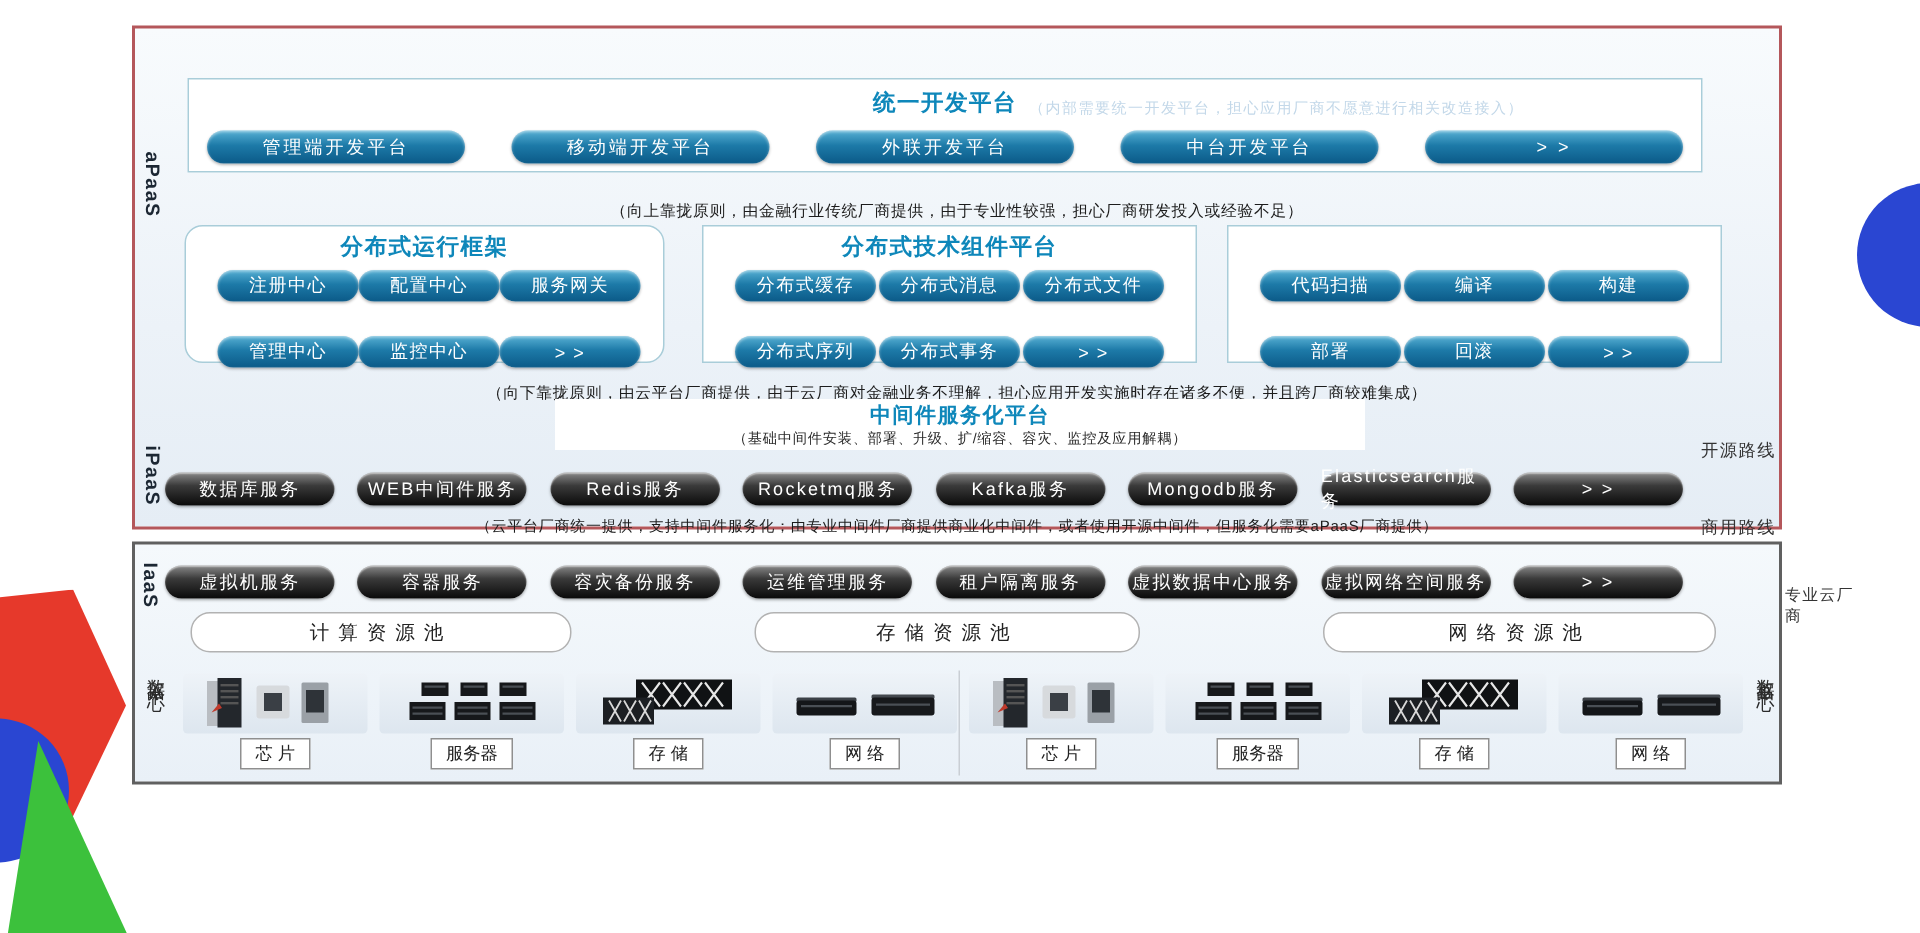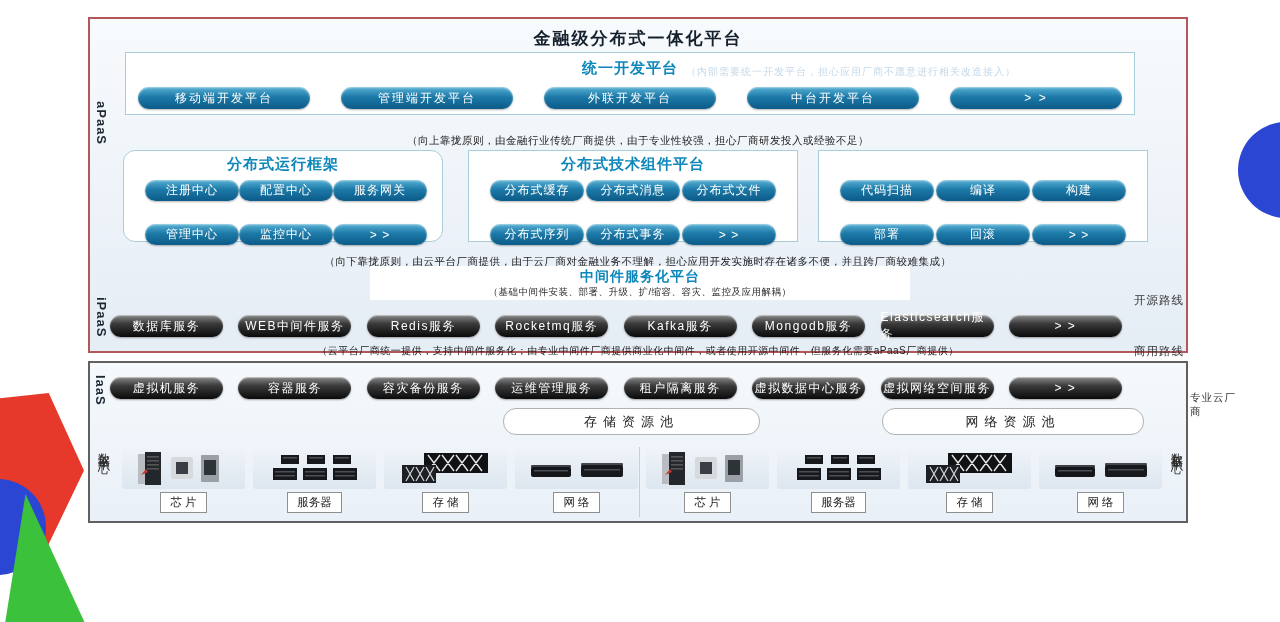--- a/index.html
+++ b/index.html
@@ -109,31 +109,30 @@
 <body>
 
 <div class="stage">
 
   <div class="decor decor-circle-right"></div>
   <div class="decor decor-red"></div>
   <div class="decor decor-circle-bl"></div>
   <div class="decor decor-green"></div>
 
   <div class="paas-box">
-    <div class="main-title">金融级分布式一体化平台</div>
 
     <div class="vlabel apaas-pos">aPaaS</div>
     <div class="vlabel ipaas-pos">iPaaS</div>
 
     <div class="unified-section">
       <div class="section-header unified-header">统一开发平台</div>
       <div class="faint-note">（内部需要统一开发平台，担心应用厂商不愿意进行相关改造接入）</div>
       <div class="unified-btn-row">
+        <div class="pill-blue">管理端开发平台</div>
         <div class="pill-blue">移动端开发平台</div>
-        <div class="pill-blue">管理端开发平台</div>
         <div class="pill-blue">外联开发平台</div>
         <div class="pill-blue">中台开发平台</div>
         <div class="pill-blue">&gt; &gt;</div>
       </div>
     </div>
 
     <div class="note note-top">（向上靠拢原则，由金融行业传统厂商提供，由于专业性较强，担心厂商研发投入或经验不足）</div>
 
     <div class="panel panel-1">
       <div class="section-header panel-header">分布式运行框架</div>
@@ -209,20 +208,21 @@
       <div class="pill-dark">虚拟机服务</div>
       <div class="pill-dark">容器服务</div>
       <div class="pill-dark">容灾备份服务</div>
       <div class="pill-dark">运维管理服务</div>
       <div class="pill-dark">租户隔离服务</div>
       <div class="pill-dark">虚拟数据中心服务</div>
       <div class="pill-dark">虚拟网络空间服务</div>
       <div class="pill-dark">&gt; &gt;</div>
     </div>
 
+    <div class="pool pool-1">计算资源池</div>
     <div class="pool pool-2">存储资源池</div>
     <div class="pool pool-3">网络资源池</div>
 
     <div class="hw-divider"></div>
 
     <div class="hw-group hw-a">
       <div class="hw-cell">
         <div class="hw-tile">
           <svg width="100" height="36" viewBox="0 0 100 36">
             <rect x="4" y="3" width="15" height="30" fill="#b9bdc2"></rect>

